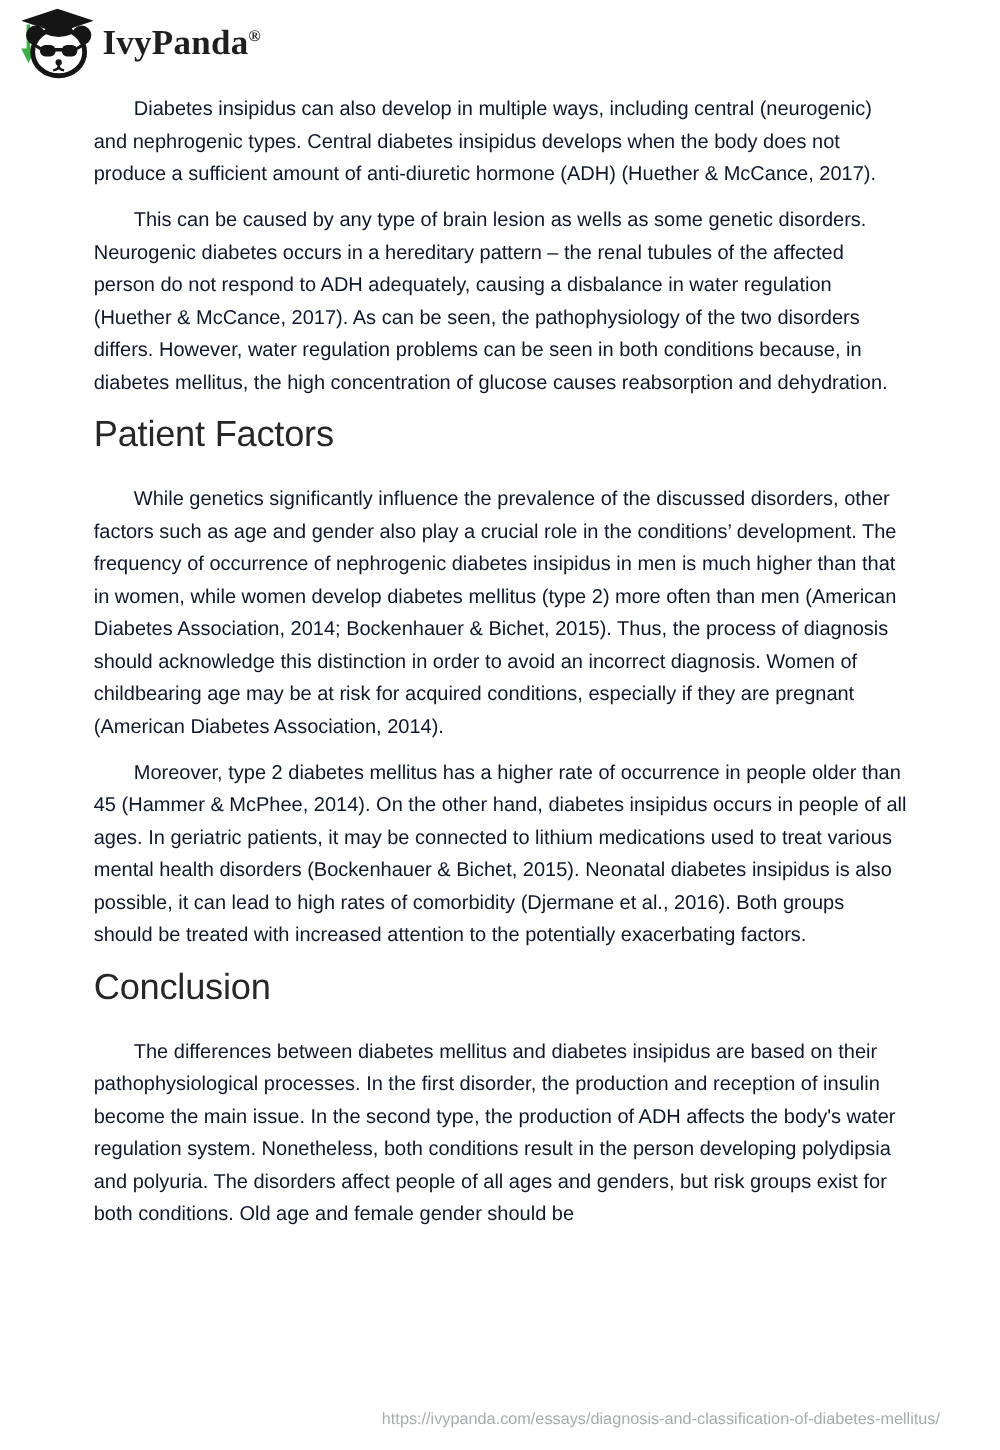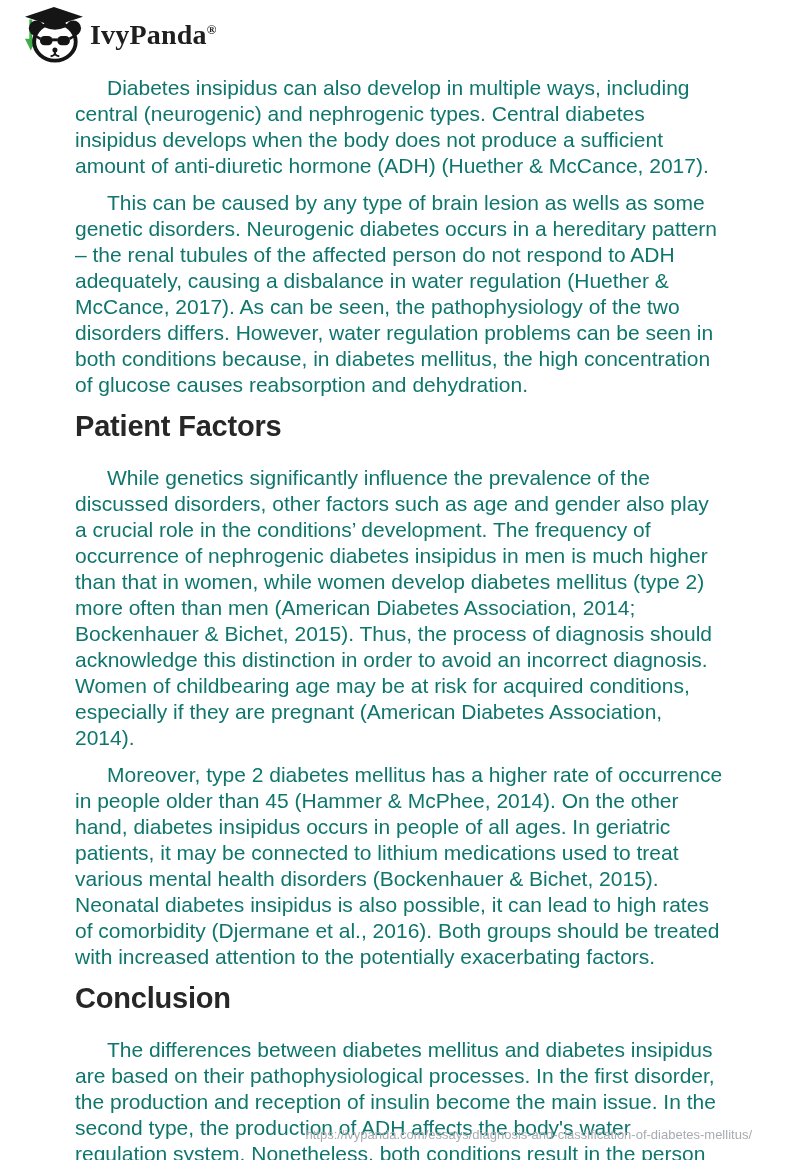--- a/index.html
+++ b/index.html
@@ -9,21 +9,20 @@
     background: #ffffff;
     font-family: "Liberation Sans", sans-serif;
     position: relative;
     overflow: hidden;
   }
   .page-header {
     display: flex;
     justify-content: space-between;
     align-items: flex-start;
     height: 75px;
-    padding-left: 8px;
   }
   .brand {
     display: flex;
     align-items: center;
     margin: 6px 0 0 14px;
     cursor: pointer;
   }
   .brand-icon { width: 62px; height: 58px; }
   .brand-name {
     font-family: "Liberation Serif", serif;
@@ -45,30 +44,30 @@
     margin: 17px 33px 0 0;
     font-size: 13.5px;
     color: #8f9397;
   }
   .article {
     width: 651px;
     margin: 0 0 0 75px;
     color: #2f2f2f;
   }
   .article p {
-    font-size: 21px;
+    font-size: 16px;
     line-height: 26px;
     margin: 0 0 11px 0;
     text-indent: 32px;
-    color: #0f766e;
+    color: #0f172a;
   }
   .article h2 {
     font-size: 29px;
     line-height: 34px;
-    font-weight: bold;
+    font-weight: normal;
     color: #272727;
     margin: 10px 0 22px 0;
     letter-spacing: -0.2px;
   }
   .page-footer {
     position: absolute;
     right: 48px;
     bottom: 18px;
     font-size: 13px;
     color: #a8acb0;

